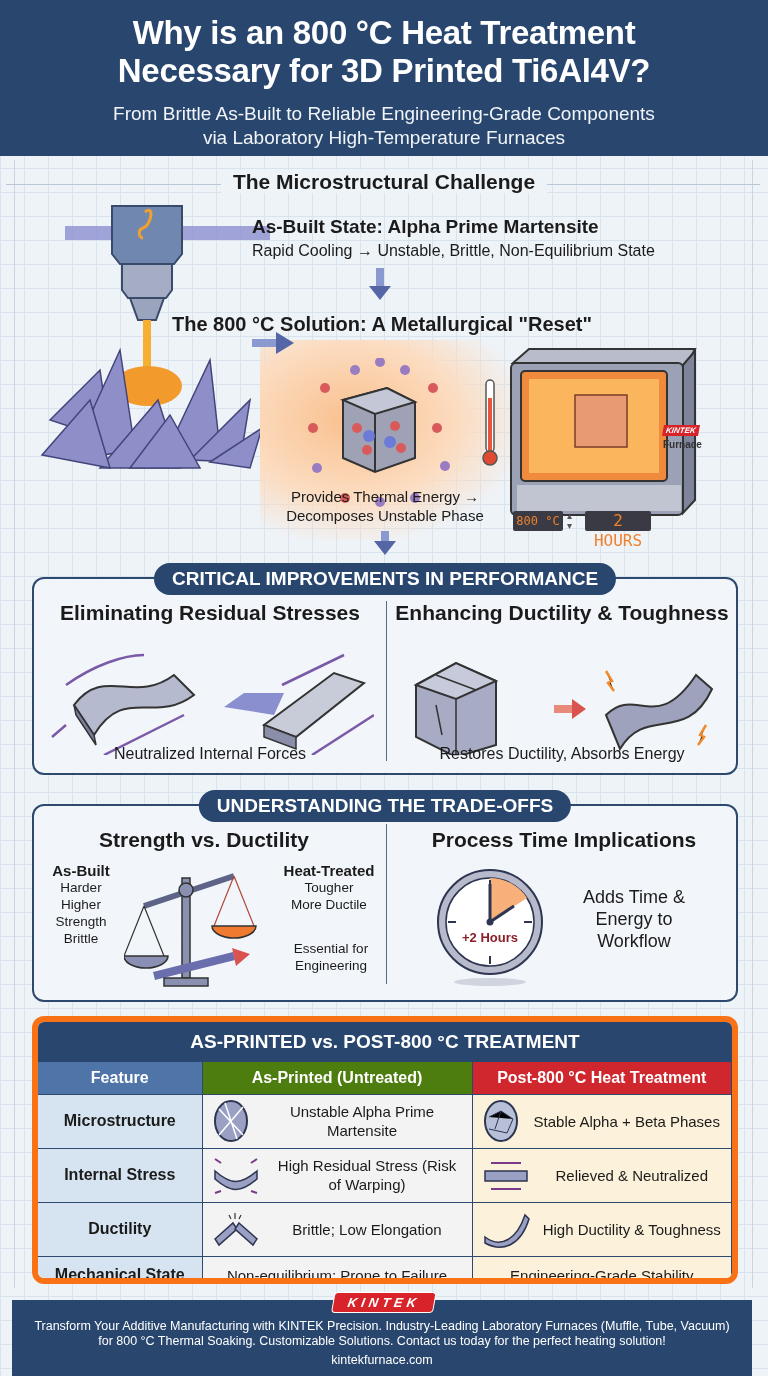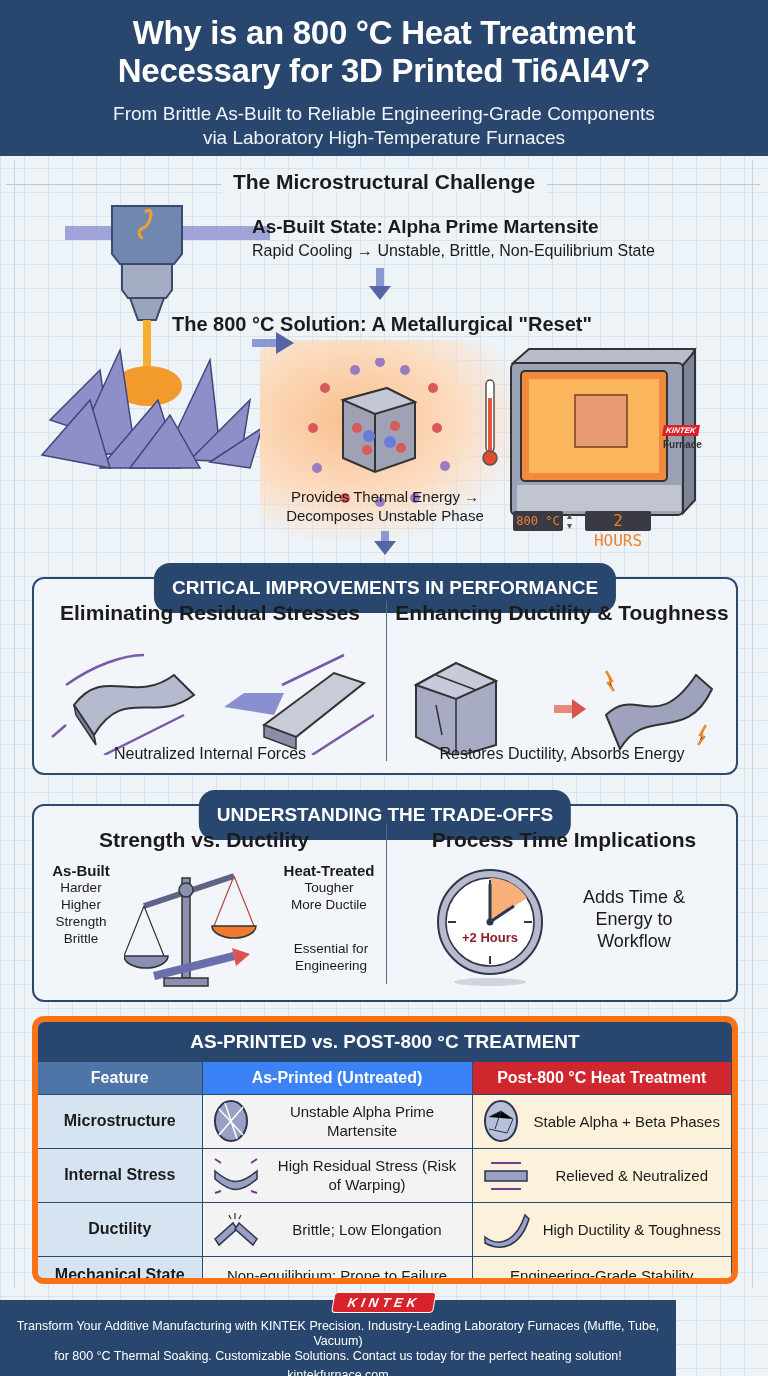--- a/index.html
+++ b/index.html
@@ -17,39 +17,39 @@
 .hline{position:absolute;top:184px;height:1px;background:#b9c7d6}
 .asbuilt{position:absolute;left:252px;top:216px}
 .asbuilt .t{font-size:19px;font-weight:bold}
 .asbuilt .s{font-size:16px;margin-top:4px}
 .down-arrow{position:absolute;width:0;height:0;border-left:11px solid transparent;border-right:11px solid transparent;border-top:14px solid #5466a6}
 .down-shaft{position:absolute;width:8px;background:#8a9ad0}
 .solution{position:absolute;left:172px;top:313px;font-size:20px;font-weight:bold}
 .glow{position:absolute;left:260px;top:340px;width:260px;height:200px;background:radial-gradient(ellipse at 35% 40%,#f9c08e 0%,#fcdcc0 45%,rgba(238,243,248,0) 75%)}
 .caption{position:absolute;text-align:center;font-size:15px;line-height:19px}
 .card{position:absolute;left:32px;width:706px;border:2px solid #2d4a6e;border-radius:12px;background:rgba(242,246,250,0.92)}
-.pill{position:absolute;left:50%;transform:translateX(-50%);background:#28466e;color:#fff;font-weight:bold;font-size:19px;padding:14px 18px;border-radius:16px;white-space:nowrap}
+.pill{position:absolute;left:50%;transform:translateX(-50%);background:#28466e;color:#fff;font-weight:bold;font-size:19px;padding:5px 18px;border-radius:16px;white-space:nowrap}
 .card h3{position:absolute;font-size:21px;font-weight:bold;text-align:center}
 .card .vdiv{position:absolute;left:352px;width:1px;background:#5a6b80}
 .card .cap{position:absolute;font-size:16px;text-align:center}
 .table-wrap{position:absolute;left:32px;top:1016px;width:706px;height:268px;border:6px solid #f97316;border-radius:12px;overflow:hidden;background:#fff}
 .table-title{height:40px;background:#28466e;color:#fff;font-weight:bold;font-size:19px;text-align:center;line-height:40px}
 table{border-collapse:collapse;width:100%}
 th{height:32px;color:#fff;font-size:16px;font-weight:bold;border-right:1px solid #2d4a6e}
 th.f{background:#4e74a8;width:164px}
-th.a{background:#3b82f6;width:270px}
+th.a{background:#4d7c0f;width:270px}
 th.p{background:#d0262e}
 td{border-top:1.5px solid #2d4a6e;border-right:1px solid #2d4a6e;font-size:15px;text-align:center;height:54px}
 td.f{background:#d6e4f1;font-weight:bold;font-size:16px}
 td.a{background:#f3f3f3}
 td.p{background:#fcf1da}
 tr.last td{height:38px}
 .cell{display:flex;align-items:center;gap:10px;padding:0 8px}
 .cell .txt{flex:1;text-align:center;line-height:19px}
-.footer{position:absolute;left:0;top:1300px;width:676px;height:76px;background:#28466e;color:#fff;text-align:center;font-size:12.5px;line-height:15px;padding-top:19px}
+.footer{position:absolute;left:12px;top:1300px;width:740px;height:76px;background:#28466e;color:#fff;text-align:center;font-size:12.5px;line-height:15px;padding-top:19px}
 .logo{position:absolute;left:50%;top:1292px;transform:translateX(-50%) skewX(-10deg);background:#d8232a;color:#fff;font-weight:bold;font-style:italic;font-size:13px;letter-spacing:4px;padding:2px 14px;border-radius:4px;border:1.5px solid #fff;z-index:2}
 </style>
 </head>
 <body>
 
 <div class="header">
   <h1>
     <div>Why is an 800 °C Heat Treatment</div>
     <div>Necessary for 3D Printed Ti6Al4V?</div>
   </h1>

